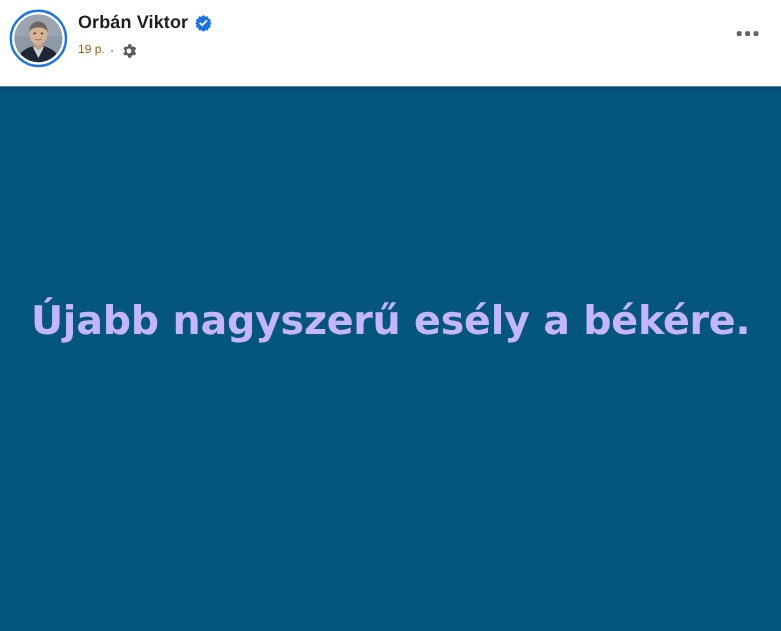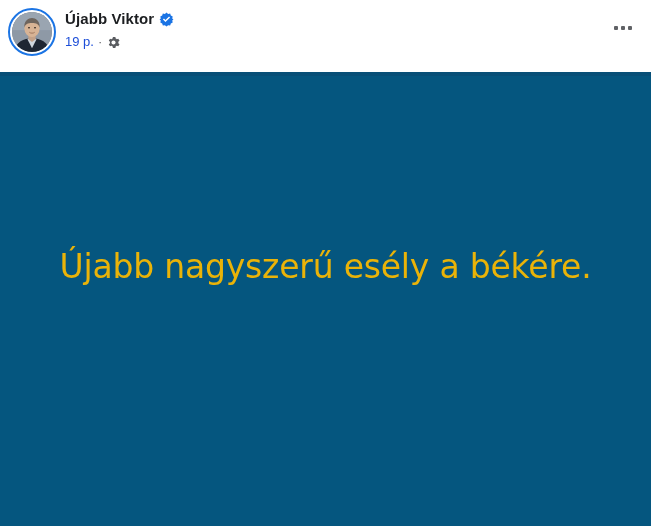--- a/index.html
+++ b/index.html
@@ -84,22 +84,22 @@
   .meta-row {
     position: absolute;
     left: 65px;
     top: 33px;
     display: flex;
     align-items: center;
     gap: 4px;
     height: 18px;
   }
   .timestamp {
-    font-size: 13px;
-    color: #1d4ed8;
+    font-size: 10px;
+    color: #a16207;
     line-height: 18px;
     white-space: nowrap;
   }
   .meta-dot {
     font-size: 13px;
     color: #65676b;
     line-height: 18px;
   }
   .gear-icon {
     width: 13px;
@@ -164,23 +164,23 @@
     width: 651px;
     height: 454px;
     display: flex;
     flex-direction: column;
     align-items: center;
     justify-content: flex-start;
     padding-top: 166px;
     box-sizing: border-box;
   }
   .headline {
-    color: #eab308;
+    color: #c4b5fd;
     font-family: "DejaVu Sans", sans-serif;
-    font-weight: normal;
+    font-weight: bold;
     font-size: 33px;
     line-height: 58px;
     text-align: center;
     white-space: nowrap;
     letter-spacing: -0.2px;
   }
 </style>
 </head>
 <body>
 
@@ -213,21 +213,21 @@
             <ellipse cx="18.7" cy="17.4" rx="1.15" ry="0.85" fill="#3a2f28"></ellipse>
             <ellipse cx="25.3" cy="17.4" rx="1.15" ry="0.85" fill="#3a2f28"></ellipse>
 
             <path d="M19.4 22.6 C20.6 23.6 23.4 23.6 24.6 22.6" stroke="#9b7258" stroke-width="1" fill="none" stroke-linecap="round"></path>
           </g>
         </svg>
       </div>
     </div>
 
     <div class="name-row">
-      <span class="author-name">Újabb Viktor</span>
+      <span class="author-name">Orbán Viktor</span>
       <span class="verified-badge">
         <svg width="15" height="15" viewBox="0 0 16 16" xmlns="http://www.w3.org/2000/svg" aria-hidden="true">
           <path fill="#1b74e4" d="M8 0.6 L9.7 2.0 L11.9 1.7 L12.6 3.8 L14.6 4.8 L14.1 7.0 L15.4 8.0 L14.1 9.0 L14.6 11.2 L12.6 12.2 L11.9 14.3 L9.7 14.0 L8 15.4 L6.3 14.0 L4.1 14.3 L3.4 12.2 L1.4 11.2 L1.9 9.0 L0.6 8.0 L1.9 7.0 L1.4 4.8 L3.4 3.8 L4.1 1.7 L6.3 2.0 Z"></path>
           <path fill="#ffffff" d="M6.9 10.7 L4.2 8.1 L5.3 7.0 L6.9 8.5 L10.7 4.8 L11.8 5.9 Z"></path>
         </svg>
       </span>
     </div>
 
     <div class="meta-row">
       <span class="timestamp">19 p.</span>

